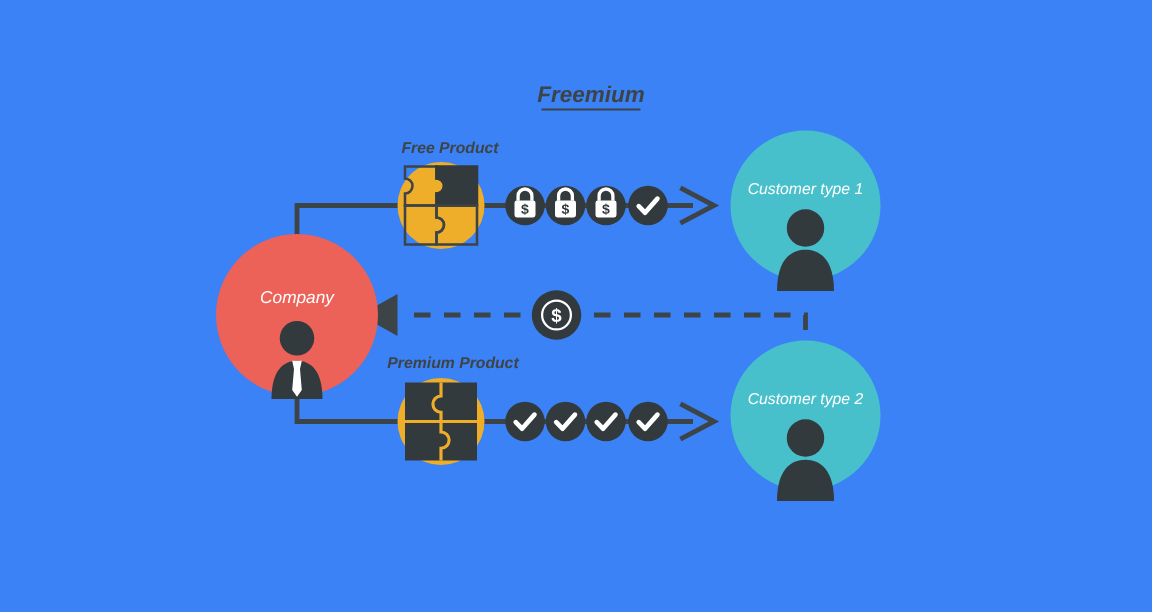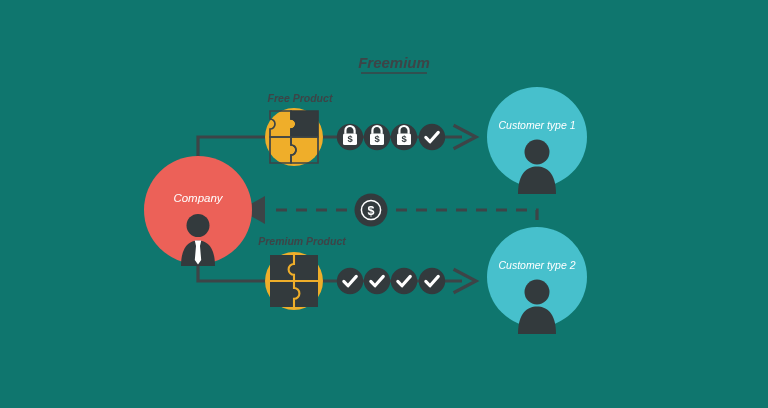--- a/index.html
+++ b/index.html
@@ -7,21 +7,21 @@
     padding: 0;
     background: #ffffff;
   }
   body {
     font-family: "Liberation Sans", sans-serif;
   }
   #canvas {
     position: relative;
     width: 768px;
     height: 408px;
-    background: #0f766e;
+    background: #3b82f6;
     overflow: hidden;
   }
   #diagram-svg {
     position: absolute;
     left: 0;
     top: 0;
     width: 768px;
     height: 408px;
   }
   .ttl {

